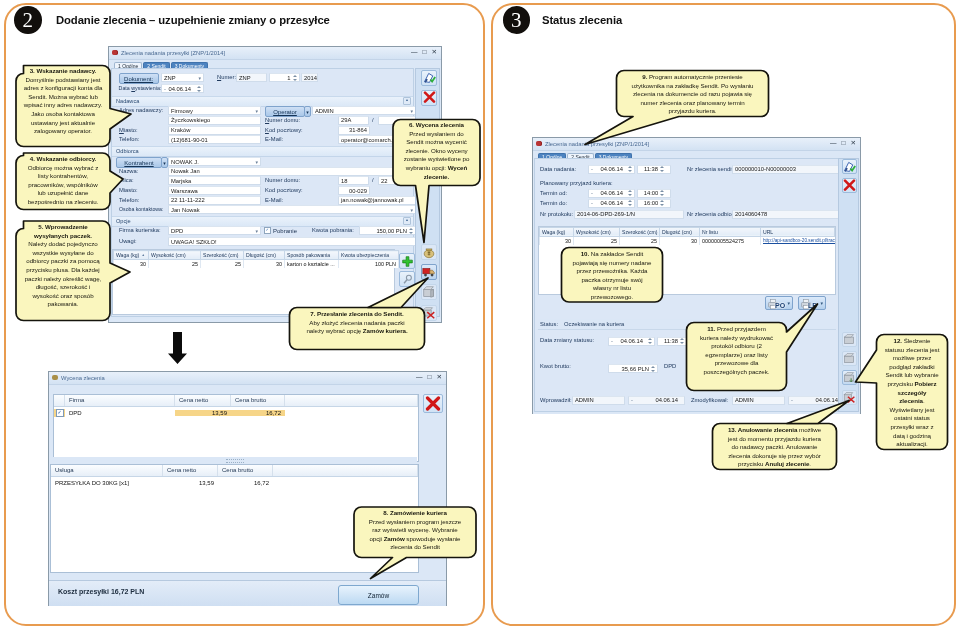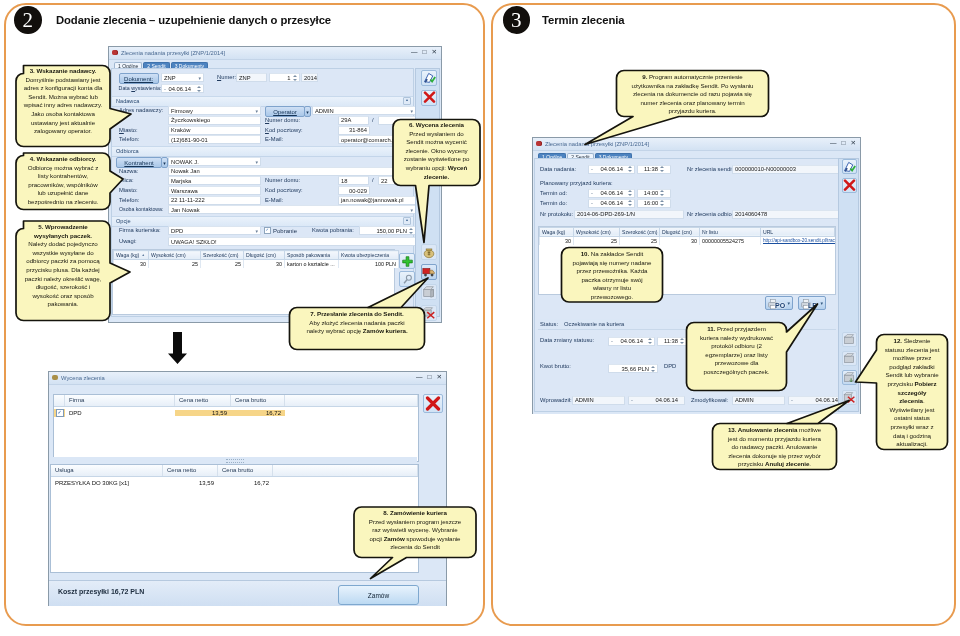--- a/index.html
+++ b/index.html
@@ -83,23 +83,23 @@
   .orderbtn{background:linear-gradient(#e8f3fd,#bcd9f2);border:1px solid #7ea8cf;border-radius:3px;
      display:flex;align-items:center;justify-content:center;font-size:6.5px;color:#123;}
 </style>
 </head>
 <body>
 
 <div class="page">
   <div class="panel" id="panel2"></div>
   <div class="panel" id="panel3"></div>
   <div class="numcircle" style="left:14px;top:6px;">2</div>
-  <div class="ptitle" style="left:56px;top:14px;">Dodanie zlecenia – uzupełnienie danych o przesyłce</div>
+  <div class="ptitle" style="left:56px;top:14px;">Dodanie zlecenia – uzupełnienie zmiany o przesyłce</div>
   <div class="numcircle" style="left:502.5px;top:6px;">3</div>
-  <div class="ptitle" style="left:542px;top:14px;">Termin zlecenia</div>
+  <div class="ptitle" style="left:542px;top:14px;">Status zlecenia</div>
 
   <div class="win" id="win-order" style="left:108px;top:46px;width:334px;height:277px;">
     <div class="win-title">
       <span class="winicon"></span>
       <span>Zlecenia nadania przesyłki [ZNP/1/2014]</span>
       <span class="win-btns">
         <span>—</span>
         <span>□</span>
         <span>✕</span>
       </span>

